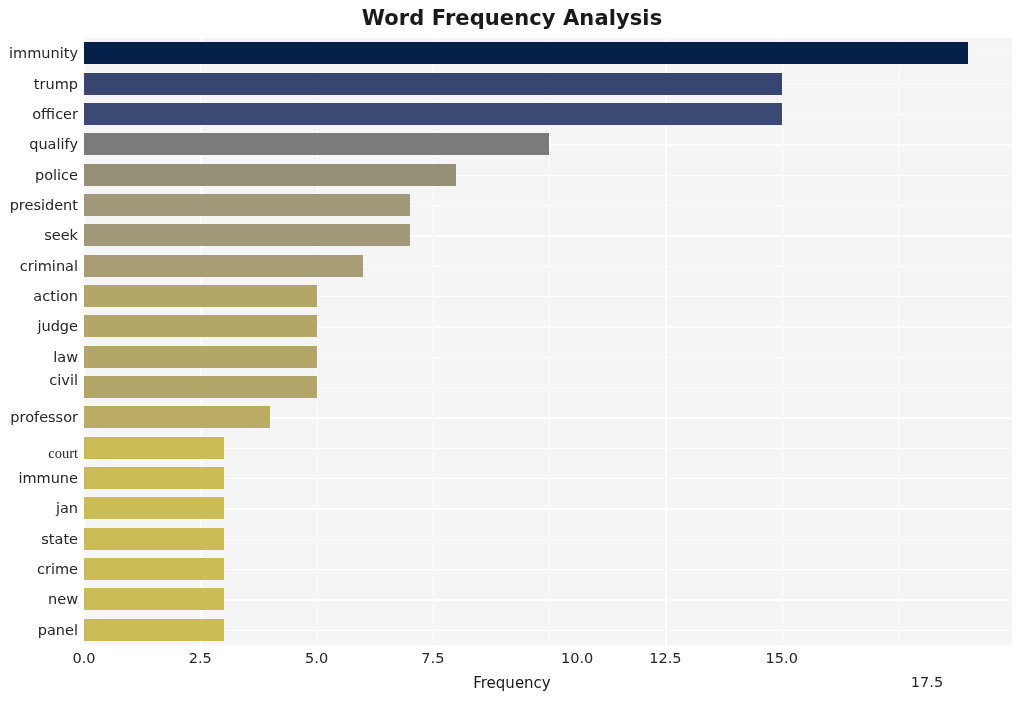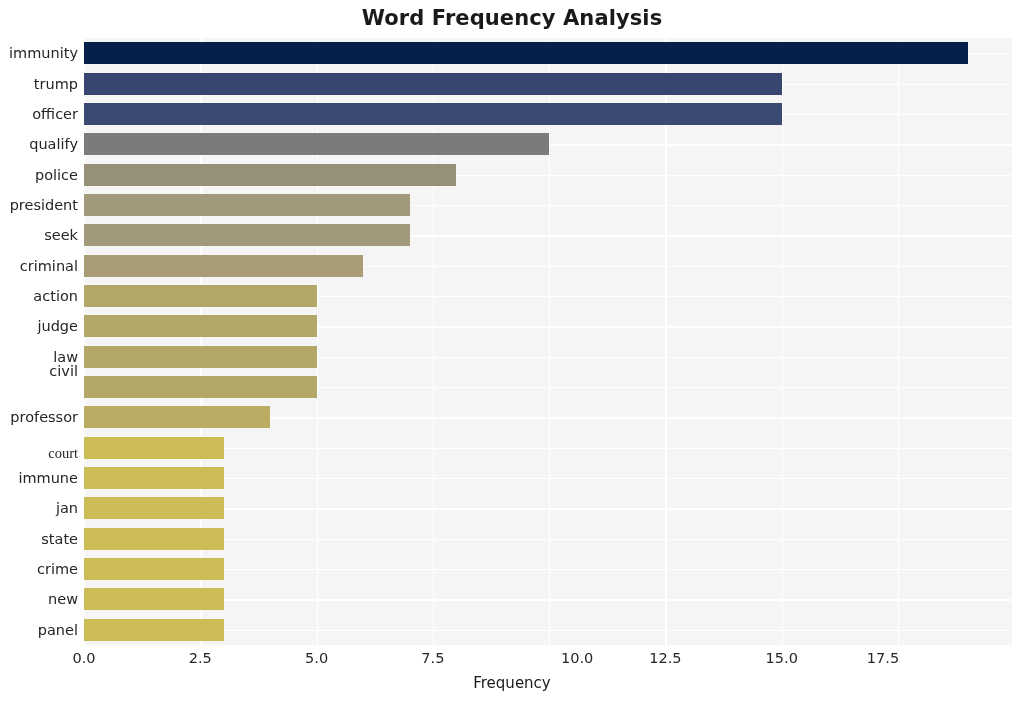--- a/index.html
+++ b/index.html
@@ -173,37 +173,37 @@
       <div class="y-tick-label" style="top: 38.525px;">trump</div>
       <div class="y-tick-label" style="top: 68.875px;">officer</div>
       <div class="y-tick-label" style="top: 99.225px;">qualify</div>
       <div class="y-tick-label" style="top: 129.575px; padding-left: 46px;">police</div>
       <div class="y-tick-label" style="top: 159.925px;">president</div>
       <div class="y-tick-label" style="top: 190.275px;">seek</div>
       <div class="y-tick-label" style="top: 220.625px;">criminal</div>
       <div class="y-tick-label" style="top: 250.975px;">action</div>
       <div class="y-tick-label" style="top: 281.325px;">judge</div>
       <div class="y-tick-label" style="top: 311.675px;">law</div>
-      <div class="y-tick-label" style="top: 326px;">civil</div>
+      <div class="y-tick-label" style="top: 335px;">civil</div>
       <div class="y-tick-label" style="top: 372.375px;">professor</div>
       <div class="y-tick-label" style="top: 408px; font-family: Liberation Serif, serif;">court</div>
       <div class="y-tick-label" style="top: 433.075px;">immune</div>
       <div class="y-tick-label" style="top: 463.425px;">jan</div>
       <div class="y-tick-label" style="top: 493.775px;">state</div>
       <div class="y-tick-label" style="top: 524.125px;">crime</div>
       <div class="y-tick-label" style="top: 554.475px;">new</div>
       <div class="y-tick-label" style="top: 584.825px;">panel</div>
     </div>
 
   <div id="x-axis-labels">
       <div class="x-tick-label" style="left: 84px; text-align: center;">0.0</div>
       <div class="x-tick-label" style="left: 200.291px;">2.5</div>
       <div class="x-tick-label" style="left: 316.581px;">5.0</div>
       <div class="x-tick-label" style="left: 432.872px;">7.5</div>
       <div class="x-tick-label" style="left: 549.163px; margin-left: 28px;">10.0</div>
       <div class="x-tick-label" style="left: 665.454px;">12.5</div>
       <div class="x-tick-label" style="left: 781.744px;">15.0</div>
-      <div class="x-tick-label" style="left: 883px;">17.5</div>
+      <div class="x-tick-label" style="left: 927px; margin-top: 24px;">17.5</div>
     </div>
 
   <div id="x-axis-title">Frequency</div>
 
 </div>
 
 </body></html>

